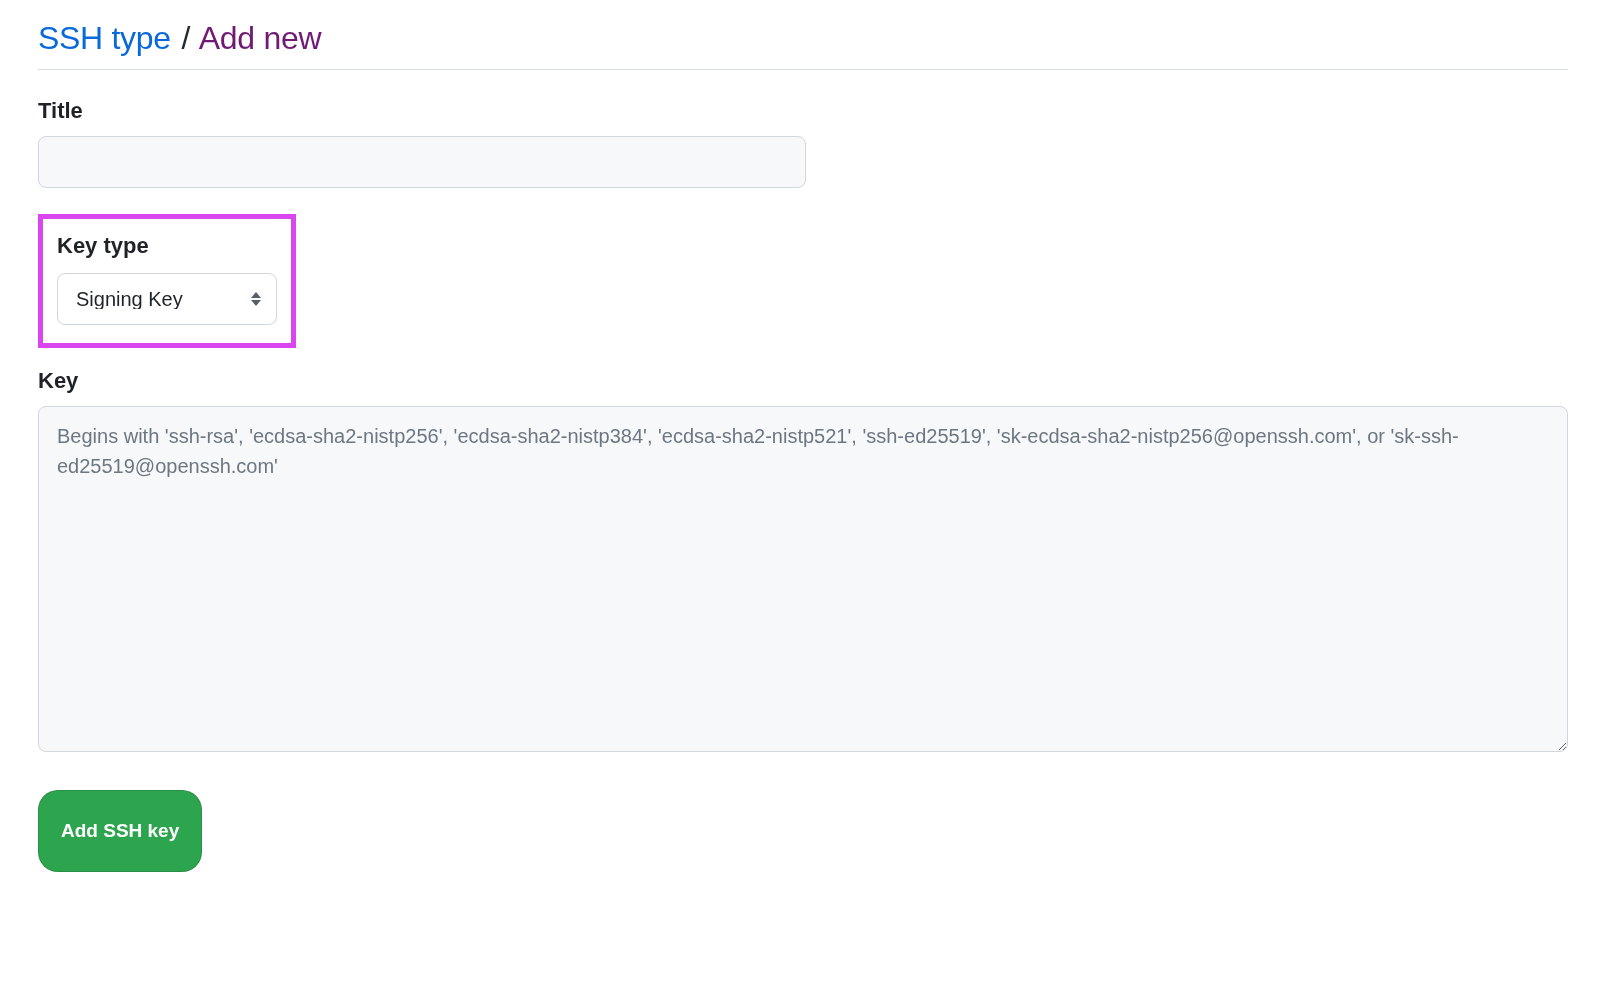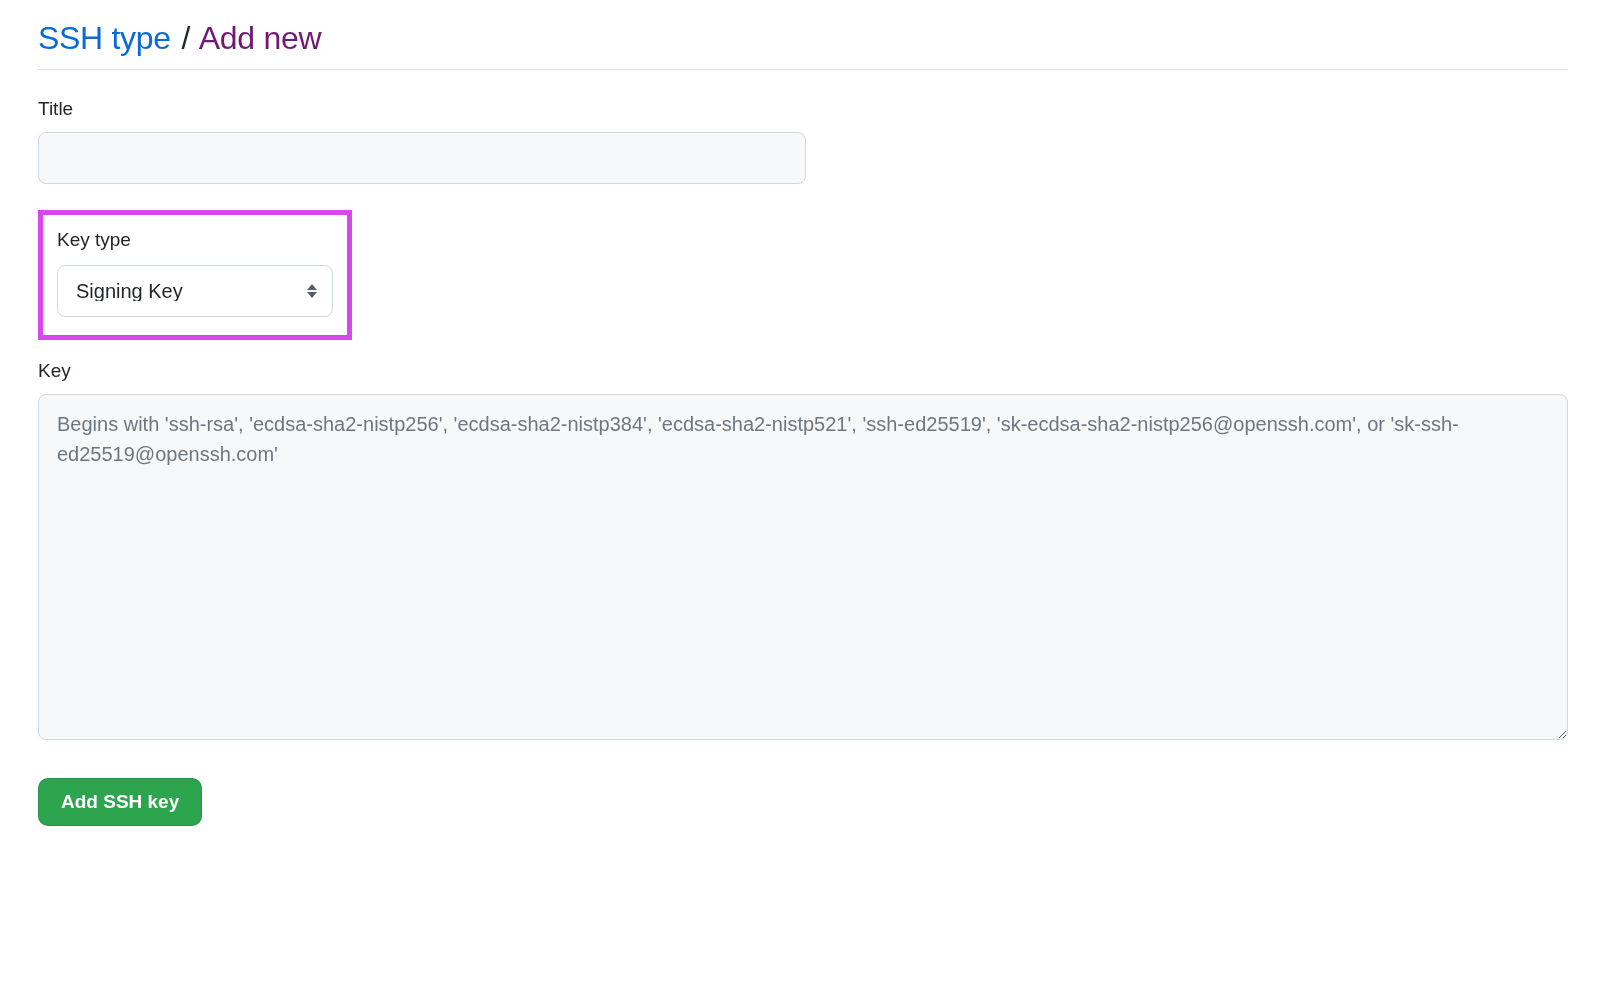--- a/index.html
+++ b/index.html
@@ -34,22 +34,22 @@
     hr.divider {
       border: none;
       border-top: 1px solid #d8dee4;
       margin-bottom: 28px;
     }
     .form-group {
       margin-bottom: 26px;
     }
     .form-label {
       display: block;
-      font-size: 19px;
-      font-weight: 400;
+      font-size: 22px;
+      font-weight: 700;
       color: #1f2328;
       margin-bottom: 12px;
     }
     .text-input {
       width: 768px;
       height: 52px;
       padding: 8px 14px;
       font-size: 18px;
       background: #f6f8fa;
       border: 1px solid #d0d7de;
@@ -67,21 +67,21 @@
       margin-bottom: 14px;
     }
     .select-wrap {
       position: relative;
       display: inline-block;
     }
     .select-input {
       appearance: none;
       -webkit-appearance: none;
       -moz-appearance: none;
-      width: 276px;
+      width: 220px;
       height: 52px;
       padding: 8px 44px 8px 18px;
       font-size: 20px;
       line-height: 1;
       background: #ffffff;
       border: 1px solid #d0d7de;
       border-radius: 8px;
       color: #1f2328;
       outline: none;
       cursor: pointer;
@@ -111,27 +111,27 @@
       color: #1f2328;
       resize: both;
       outline: none;
       font-family: inherit;
     }
     .textarea-input::placeholder {
       color: #6e7781;
     }
     .btn-primary {
       display: inline-block;
-      padding: 12px 22px;
+      padding: 29px 22px;
       font-size: 19px;
       font-weight: 600;
       color: #ffffff;
       background: #2da44e;
       border: 1px solid rgba(27,31,36,0.15);
-      border-radius: 10px;
+      border-radius: 20px;
       cursor: pointer;
       margin-top: 8px;
     }
   </style>
 </head>
 <body>
 
 
 
 <h1 class="page-header">

